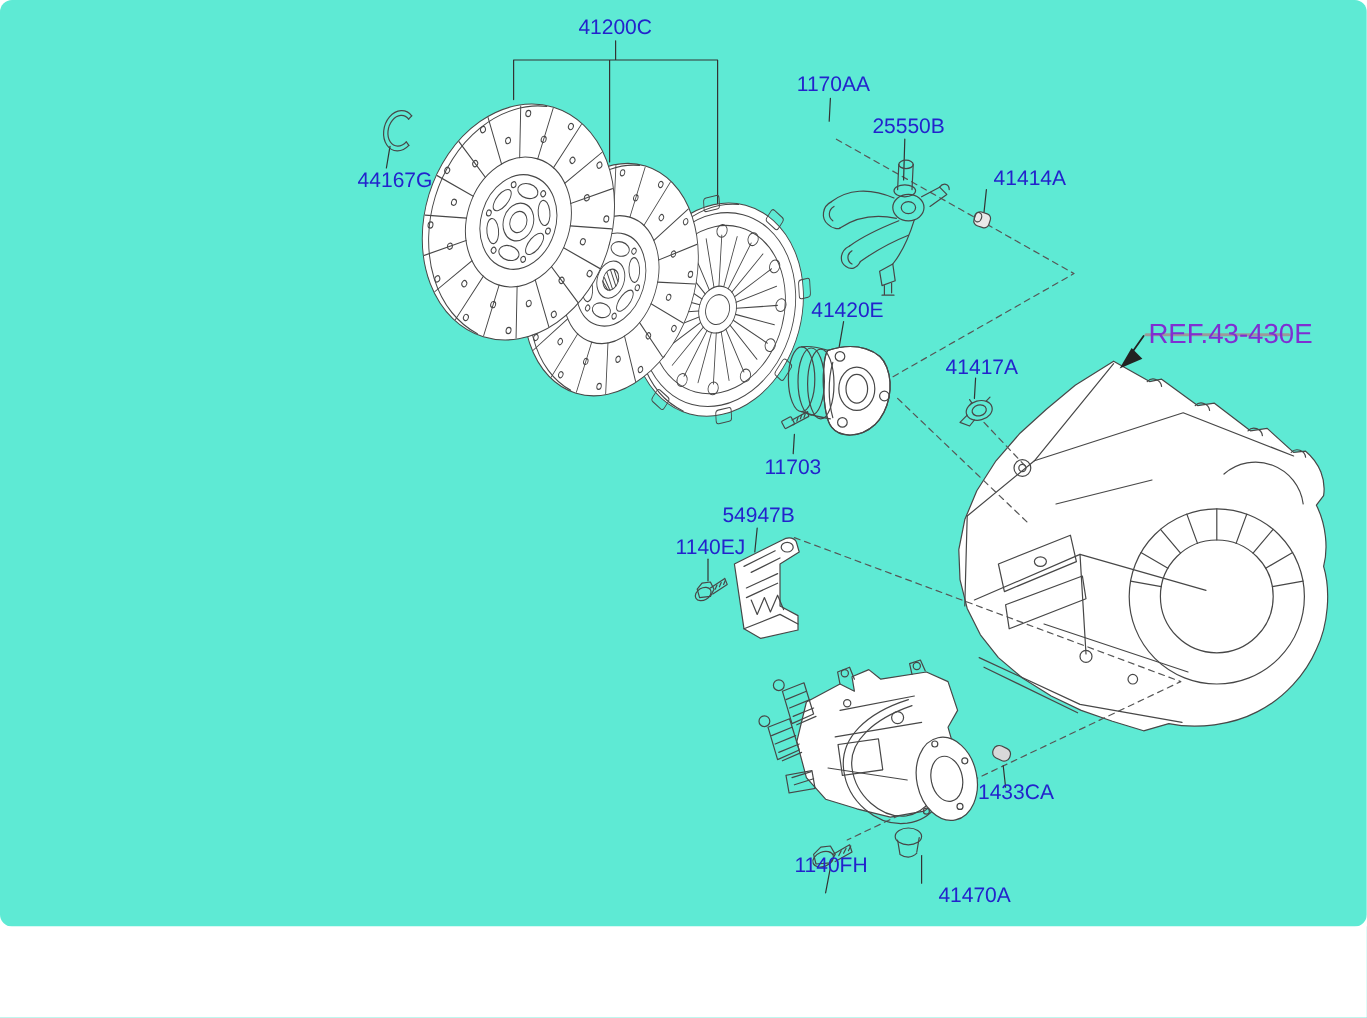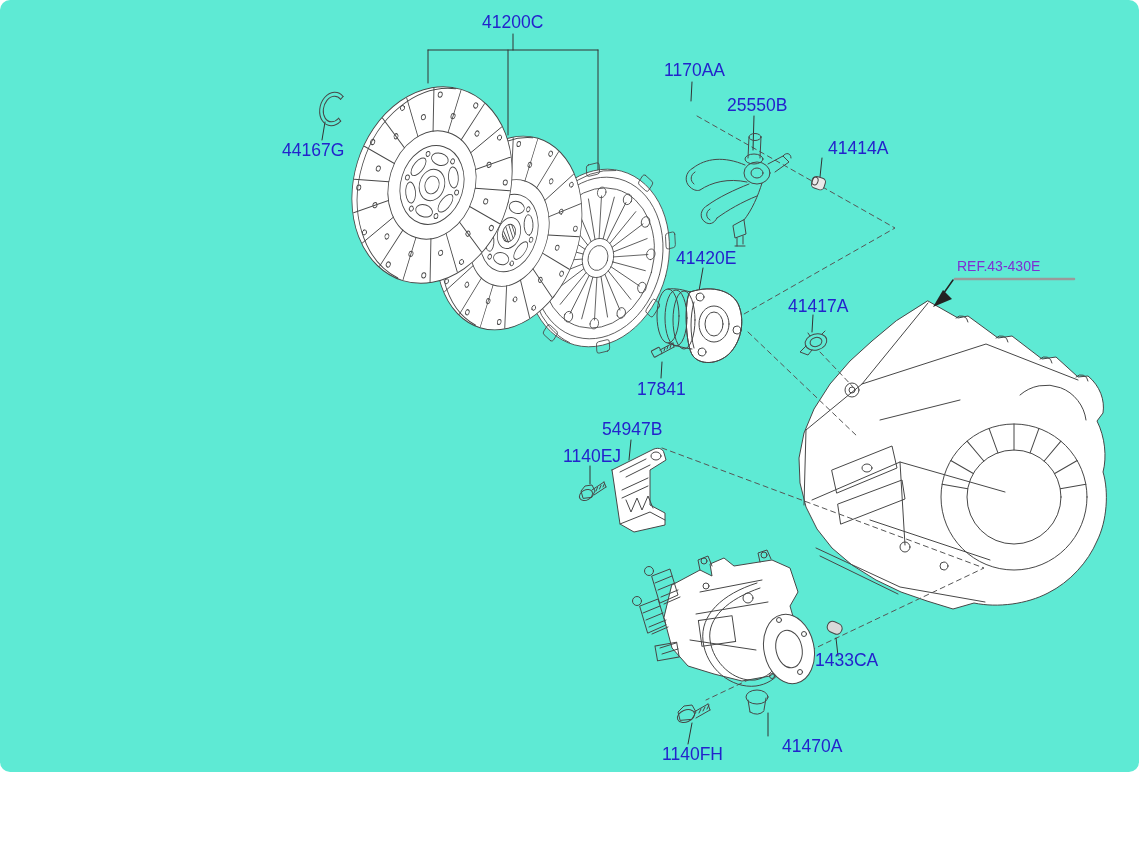--- a/index.html
+++ b/index.html
@@ -1,22 +1,22 @@
 <!DOCTYPE html>
 <html><head>
 <meta charset="utf-8">
 <style>
   html,body{margin:0;padding:0;background:#ffffff;}
   #stage{position:relative;width:1139px;height:772px;background:#5eead4;overflow:hidden;
          font-family:"Liberation Sans",sans-serif;border-radius:10px;}
   #artwork{position:absolute;left:0;top:0;}
   .part-label{position:absolute;font-size:17.5px;line-height:19px;color:#2323cc;
               white-space:nowrap;cursor:pointer;}
-  .ref-label{position:absolute;font-size:14px;line-height:19px;color:#7f2fd2;
-             white-space:nowrap;cursor:pointer;}
+  .ref-label{position:absolute;font-size:23px;line-height:19px;color:#7f2fd2;
+             white-space:nowrap;cursor:pointer;margin-top:12px;}
   .fr-label{position:absolute;font-size:18px;line-height:24px;color:#000;}
 </style>
 </head>
 <body>
 
 <div id="stage">
 
 <svg id="artwork" width="1139" height="848" viewBox="0 0 1139 848" stroke="#474747" fill="none" stroke-width="1" stroke-linecap="round" stroke-linejoin="round">
 
   <defs>
@@ -345,27 +345,27 @@
 
   <g>
     <polygon points="58,799 82,789 79,796 104,803 102,813 75,805 74,810" fill="#000" stroke="none"></polygon>
   </g>
 </svg>
 
 <div class="part-label" style="left:482px;top:13px">41200C</div>
 <div class="part-label" style="left:664px;top:61px">1170AA</div>
 <div class="part-label" style="left:727px;top:96px">25550B</div>
 <div class="part-label" style="left:828px;top:139px">41414A</div>
-<div class="part-label" style="left:282px;top:141px">44167G</div>
+<div class="part-label" style="left:298px;top:141px">44167G</div>
 <div class="part-label" style="left:676px;top:249px">41420E</div>
 <div class="part-label" style="left:788px;top:297px">41417A</div>
-<div class="part-label" style="left:637px;top:380px">17841</div>
+<div class="part-label" style="left:637px;top:380px">11703</div>
 <div class="part-label" style="left:602px;top:420px">54947B</div>
 <div class="part-label" style="left:563px;top:447px">1140EJ</div>
 <div class="part-label" style="left:815px;top:651px">1433CA</div>
-<div class="part-label" style="left:662px;top:745px">1140FH</div>
+<div class="part-label" style="left:662px;top:712px">1140FH</div>
 <div class="part-label" style="left:782px;top:737px">41470A</div>
 
 <div class="ref-label" style="left:957px;top:257px">REF.43-430E</div>
 
 <div class="fr-label" style="left:20px;top:809px">FR.</div>
 
 </div>
 
 </body></html>

